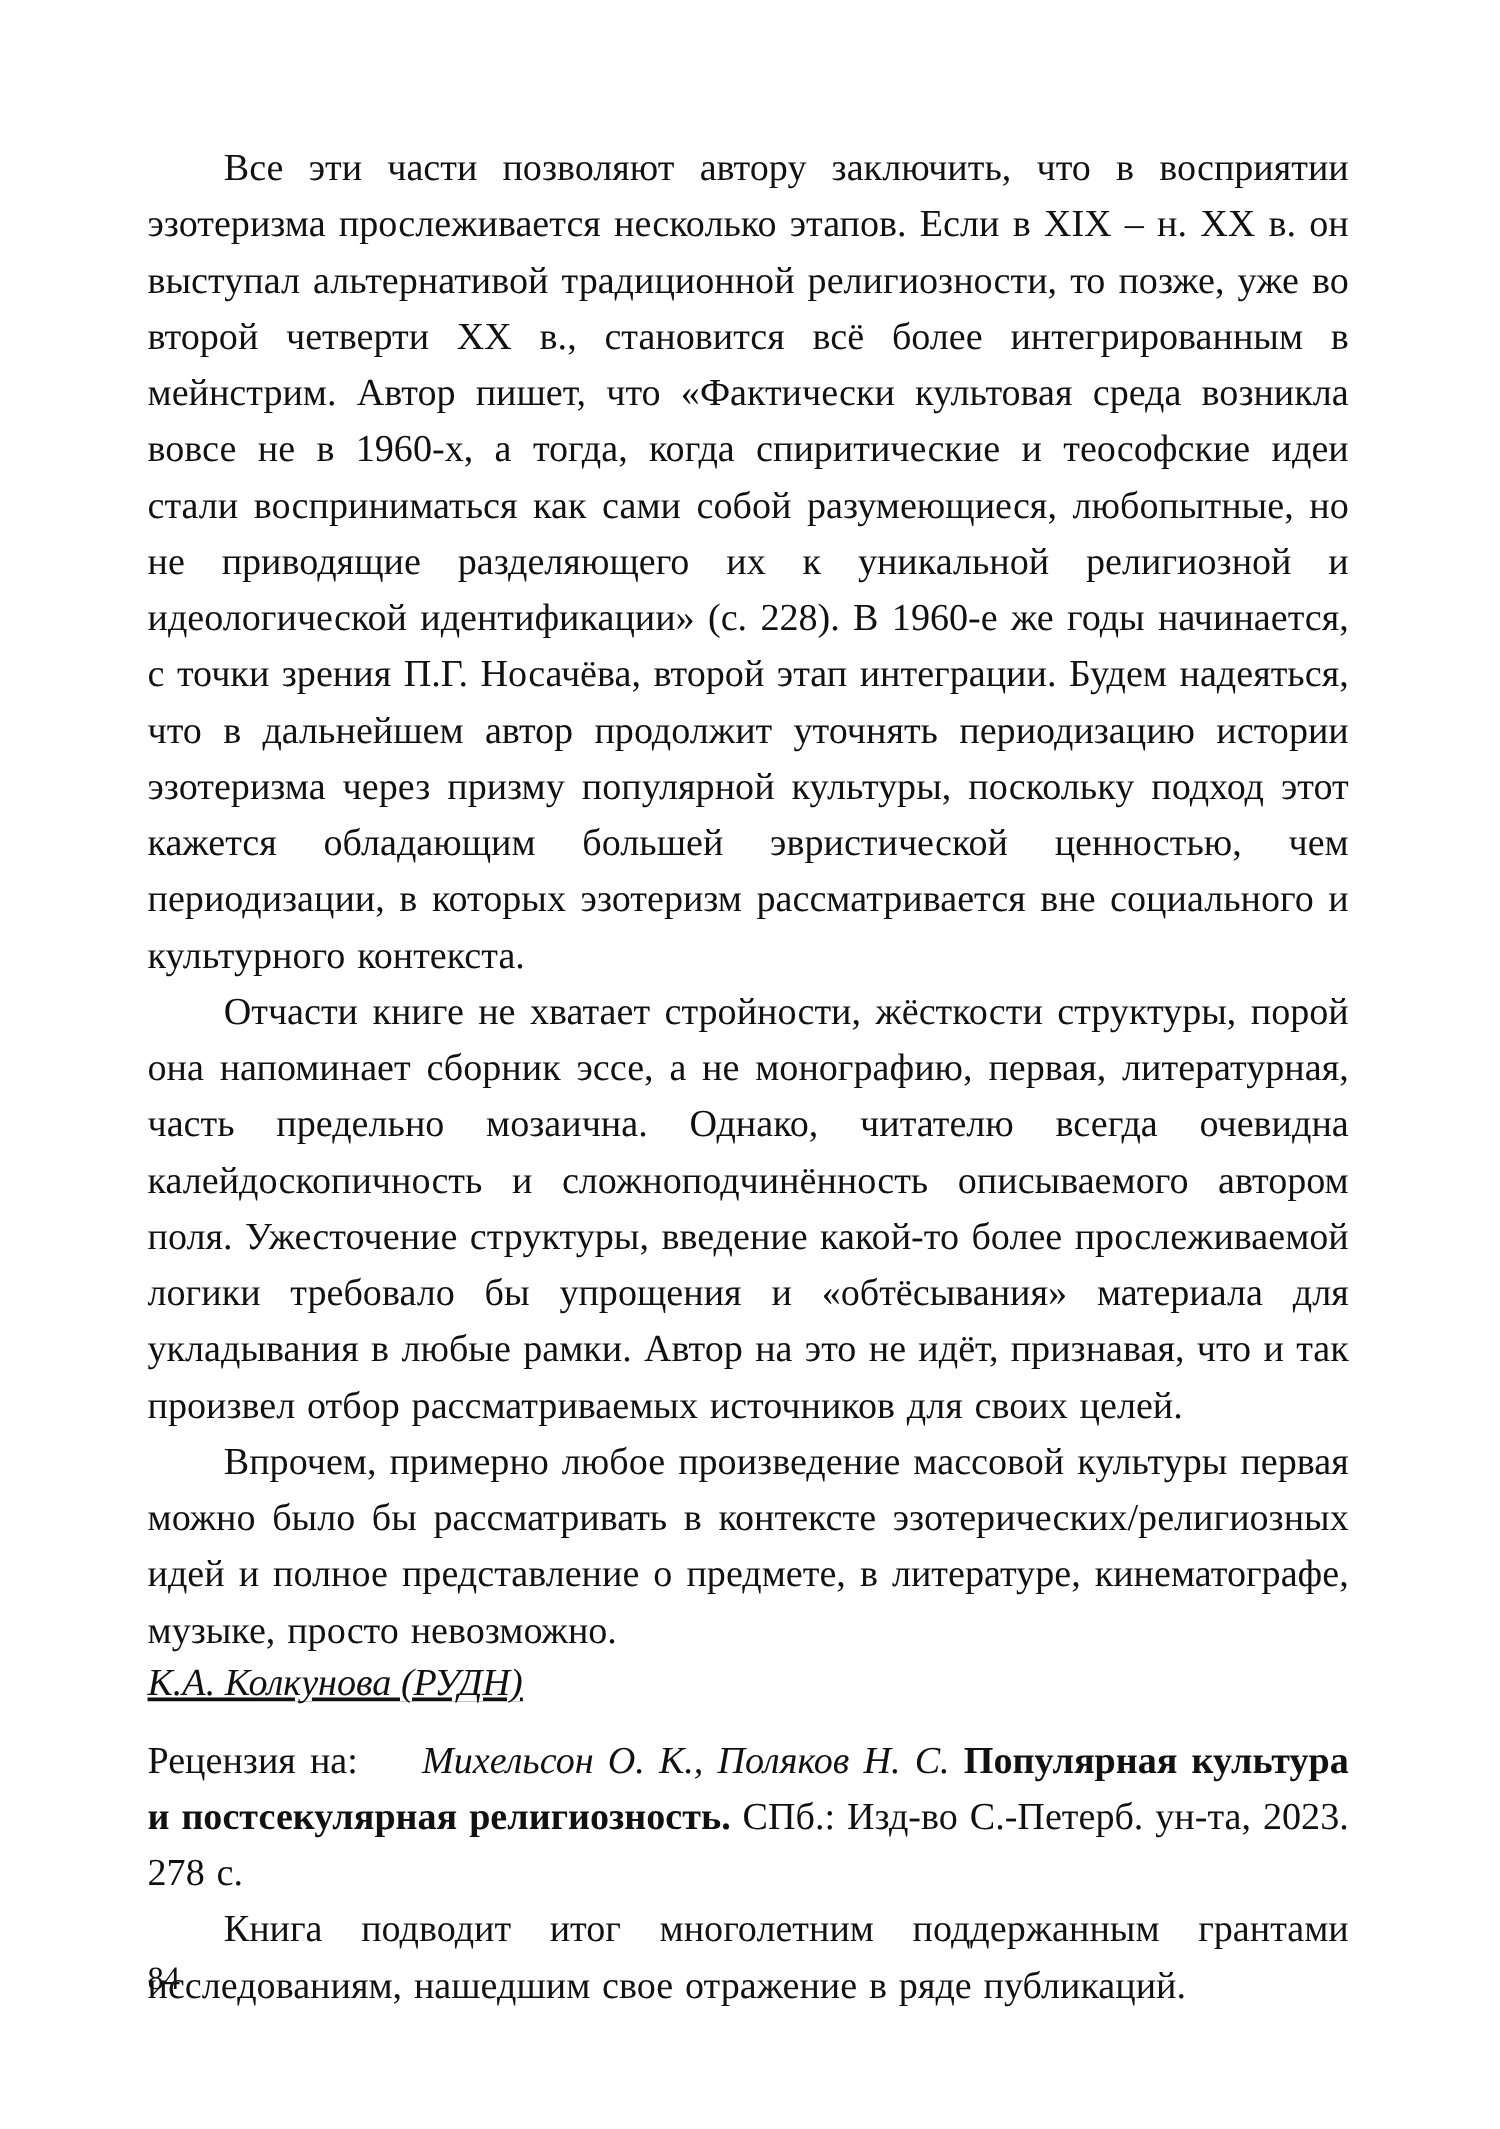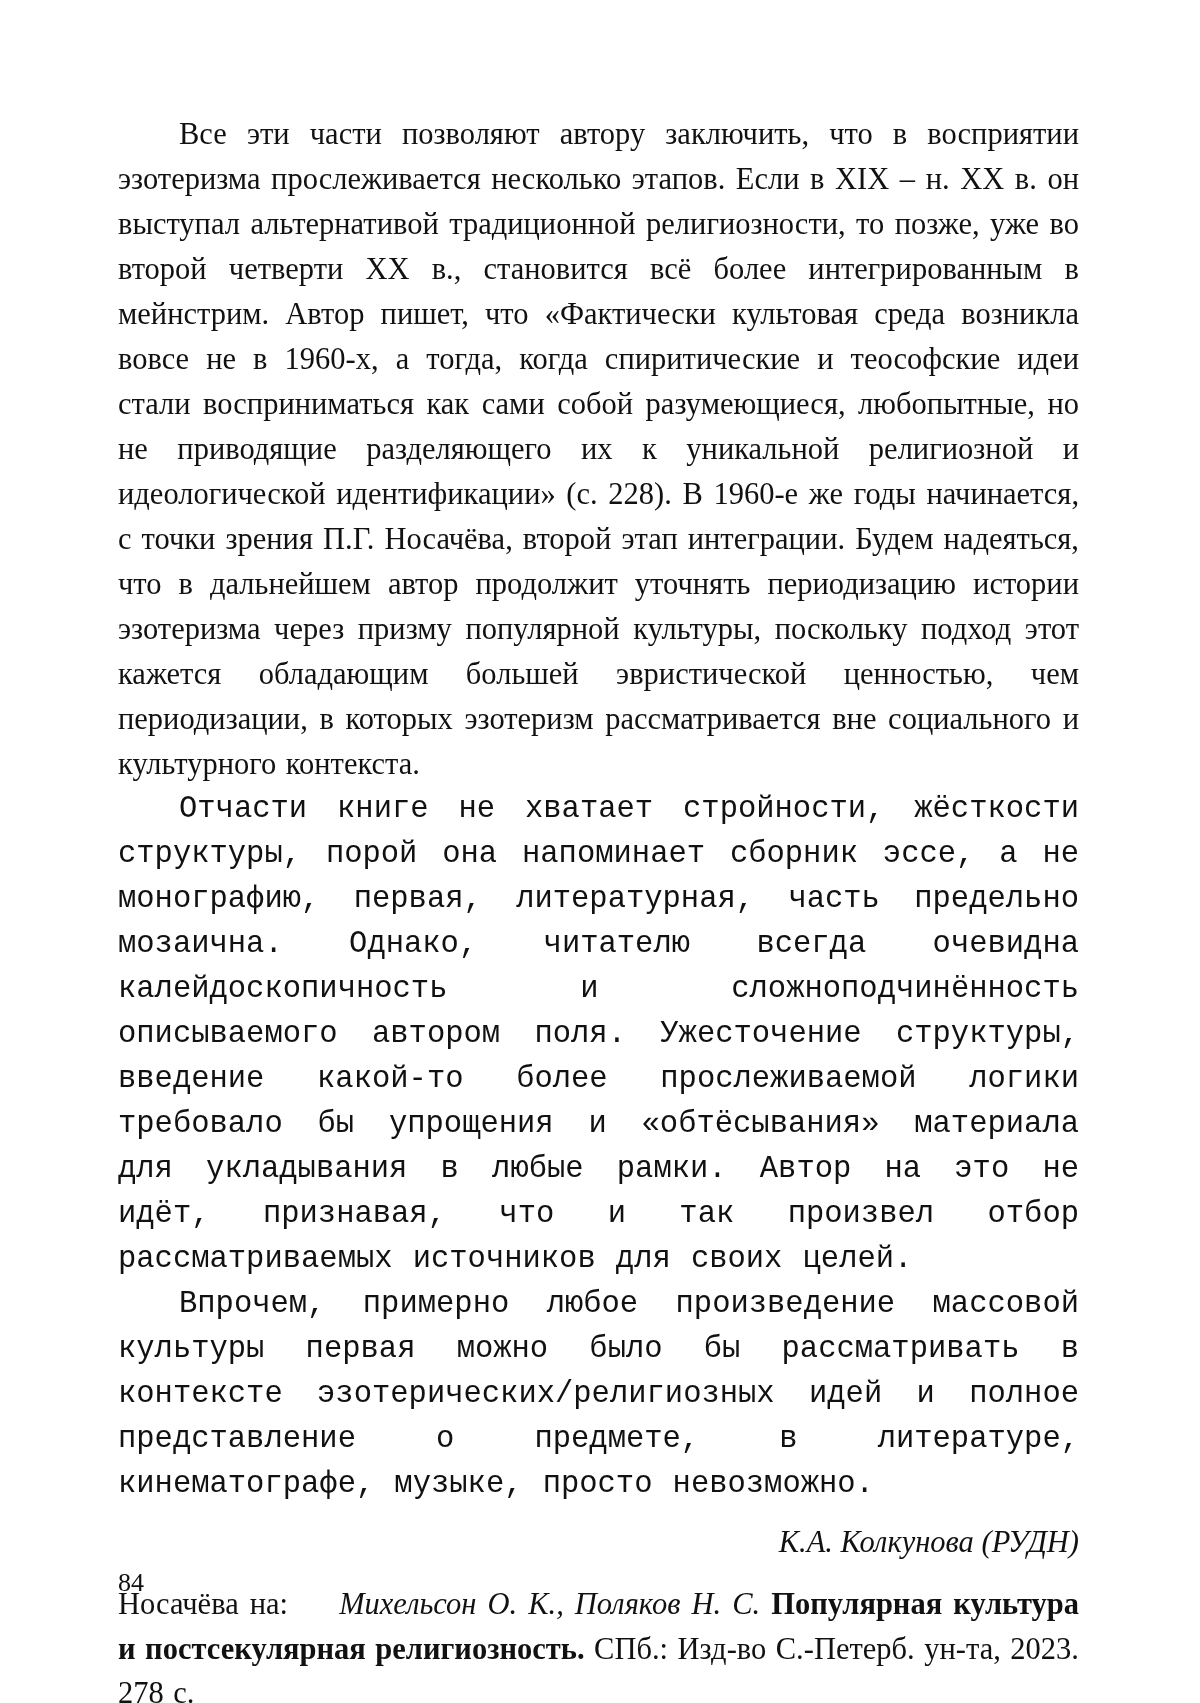--- a/index.html
+++ b/index.html
@@ -28,27 +28,27 @@
     text-align: justify;
     text-justify: inter-word;
     hyphens: manual;
   }
   p.para {
     margin: 0;
     text-indent: 2.0em;
   }
   p.para + p.para {
     margin-top: 0px;
-    font-family: Liberation Mono, monospace;
   }
   .signature {
-    margin-top: 18px;
-    text-align: right;
+    margin-top: 2px;
+    text-align: left;
     font-style: italic;
     font-size: 30.5px;
+    text-decoration: underline;
   }
   .ref-block {
     margin-top: 22px;
     font-size: 30.5px;
     line-height: 1.475;
     text-align: justify;
   }
   .ref-block .ital {
     font-style: italic;
     margin-left: 40px;
@@ -82,20 +82,20 @@
 
   <div class="body-text">
     <p class="para spaced">Все эти части позволяют автору заключить, что в восприятии эзотеризма прослеживается несколько этапов. Если в XIX – н. XX в. он выступал альтернативой традиционной религиозности, то позже, уже во второй четверти XX в., становится всё более интегрированным в мейнстрим. Автор пишет, что «Фактически культовая среда возникла вовсе не в 1960-х, а тогда, когда спиритические и теософские идеи стали восприниматься как сами собой разумеющиеся, любопытные, но не приводящие разделяющего их к уникальной религиозной и идеологической идентификации» (с. 228). В 1960-е же годы начинается, с точки зрения П.Г. Носачёва, второй этап интеграции. Будем надеяться, что в дальнейшем автор продолжит уточнять периодизацию истории эзотеризма через призму популярной культуры, поскольку подход этот кажется обладающим большей эвристической ценностью, чем периодизации, в которых эзотеризм рассматривается вне социального и культурного контекста.</p>
     <p class="para spaced">Отчасти книге не хватает стройности, жёсткости структуры, порой она напоминает сборник эссе, а не монографию, первая, литературная, часть предельно мозаична. Однако, читателю всегда очевидна калейдоскопичность и сложноподчинённость описываемого автором поля. Ужесточение структуры, введение какой-то более прослеживаемой логики требовало бы упрощения и «обтёсывания» материала для укладывания в любые рамки. Автор на это не идёт, признавая, что и так произвел отбор рассматриваемых источников для своих целей.</p>
     <p class="para spaced">Впрочем, примерно любое произведение массовой культуры первая можно было бы рассматривать в контексте эзотерических/религиозных идей и полное представление о предмете, в литературе, кинематографе, музыке, просто невозможно.</p>
   </div>
 
   <div class="signature">К.А. Колкунова (РУДН)</div>
 
   <div class="ref-block spaced">
-    <span>Носачёва на: </span><span class="ital">Михельсон О. К., Поляков Н. С. </span><span class="bold">Популярная культура и постсекулярная религиозность.</span><span> СПб.: Изд-во С.-Петерб. ун-та, 2023. 278 с.</span>
+    <span>Рецензия на: </span><span class="ital">Михельсон О. К., Поляков Н. С. </span><span class="bold">Популярная культура и постсекулярная религиозность.</span><span> СПб.: Изд-во С.-Петерб. ун-та, 2023. 278 с.</span>
   </div>
 
   <p class="last-para spaced">Книга подводит итог многолетним поддержанным грантами исследованиям, нашедшим свое отражение в ряде публикаций.</p>
 
 </div>
 
 <div class="page-number">84</div>
 
 </body></html>

